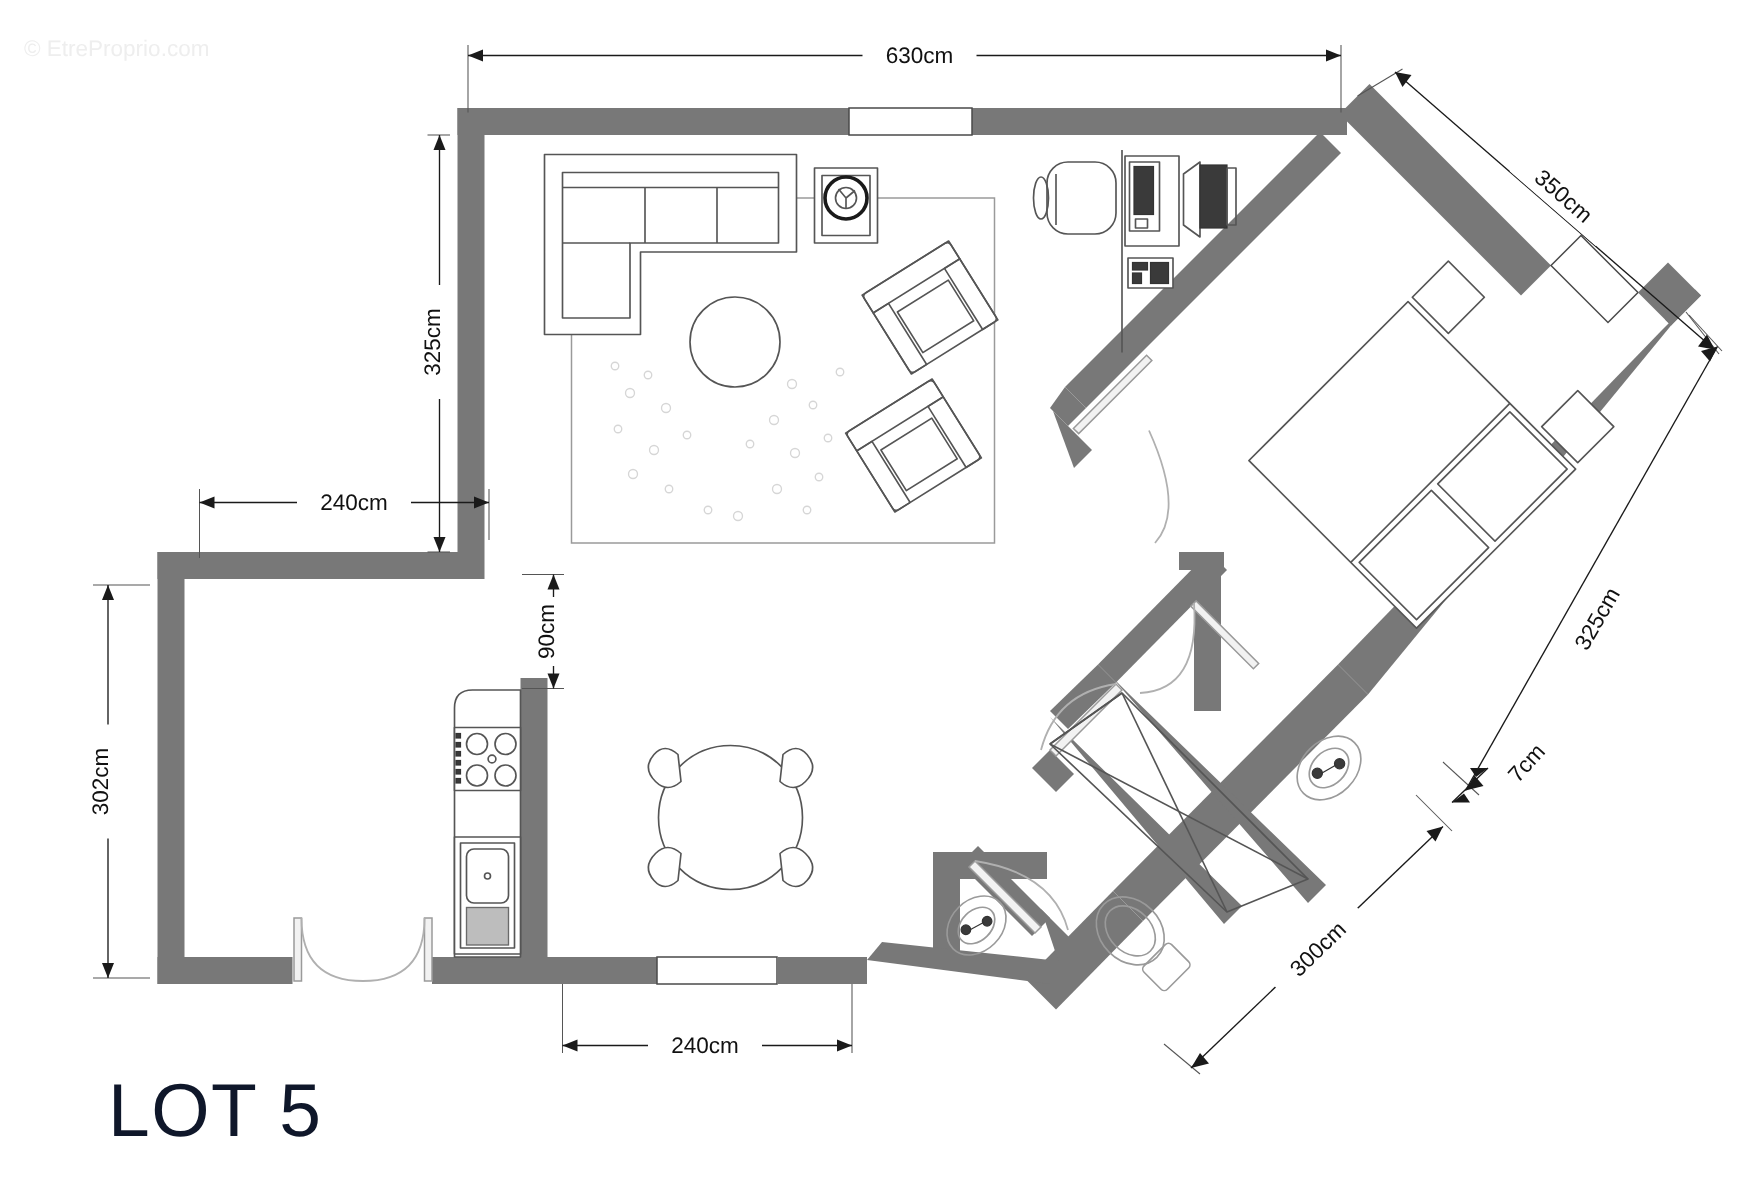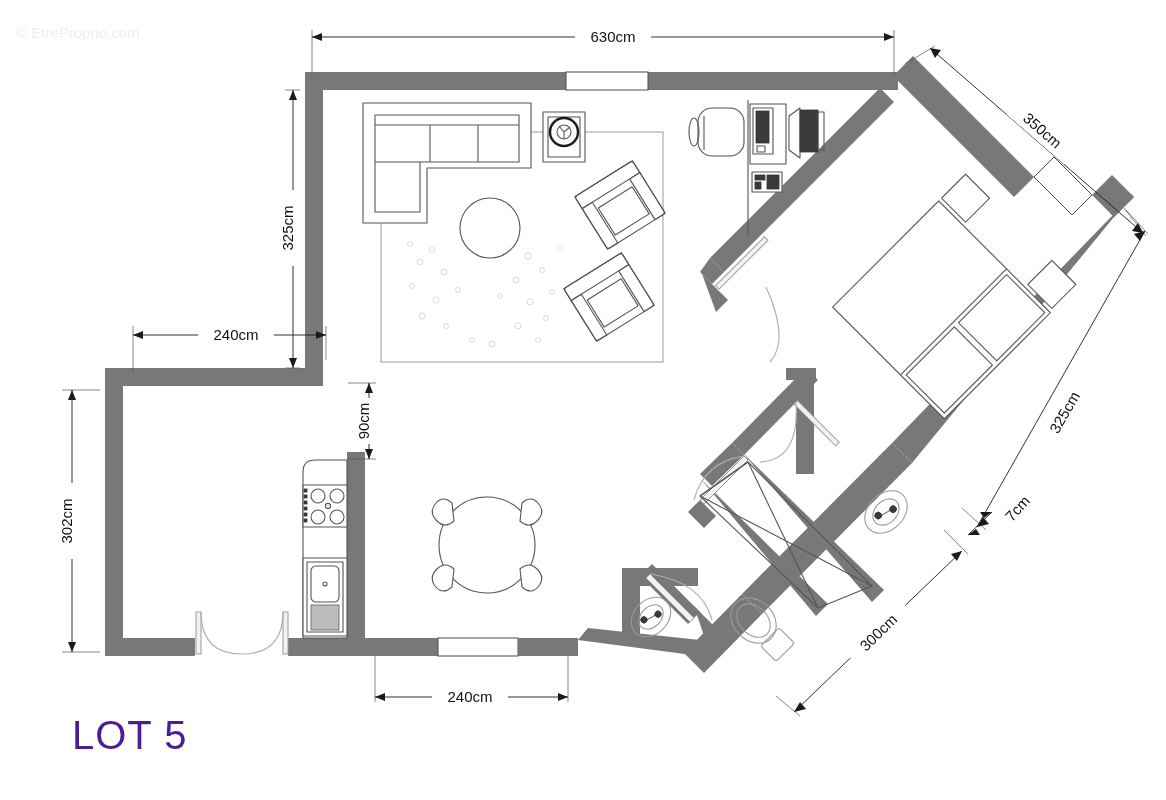--- a/index.html
+++ b/index.html
@@ -42,23 +42,23 @@
   .dim-text {
     font-family: "Liberation Sans", sans-serif;
     font-size: 15px;
     fill: #111111;
   }
   .lot-label {
     position: absolute;
     left: 72px;
     top: 715px;
     font-family: "Liberation Sans", sans-serif;
-    font-size: 40px;
+    font-size: 50px;
     font-weight: 400;
-    color: #4c1d95;
+    color: #0f172a;
     letter-spacing: 1px;
     line-height: 1;
     white-space: nowrap;
   }
   .watermark {
     position: absolute;
     left: 16px;
     top: 24px;
     font-family: "Liberation Sans", sans-serif;
     font-size: 15px;

